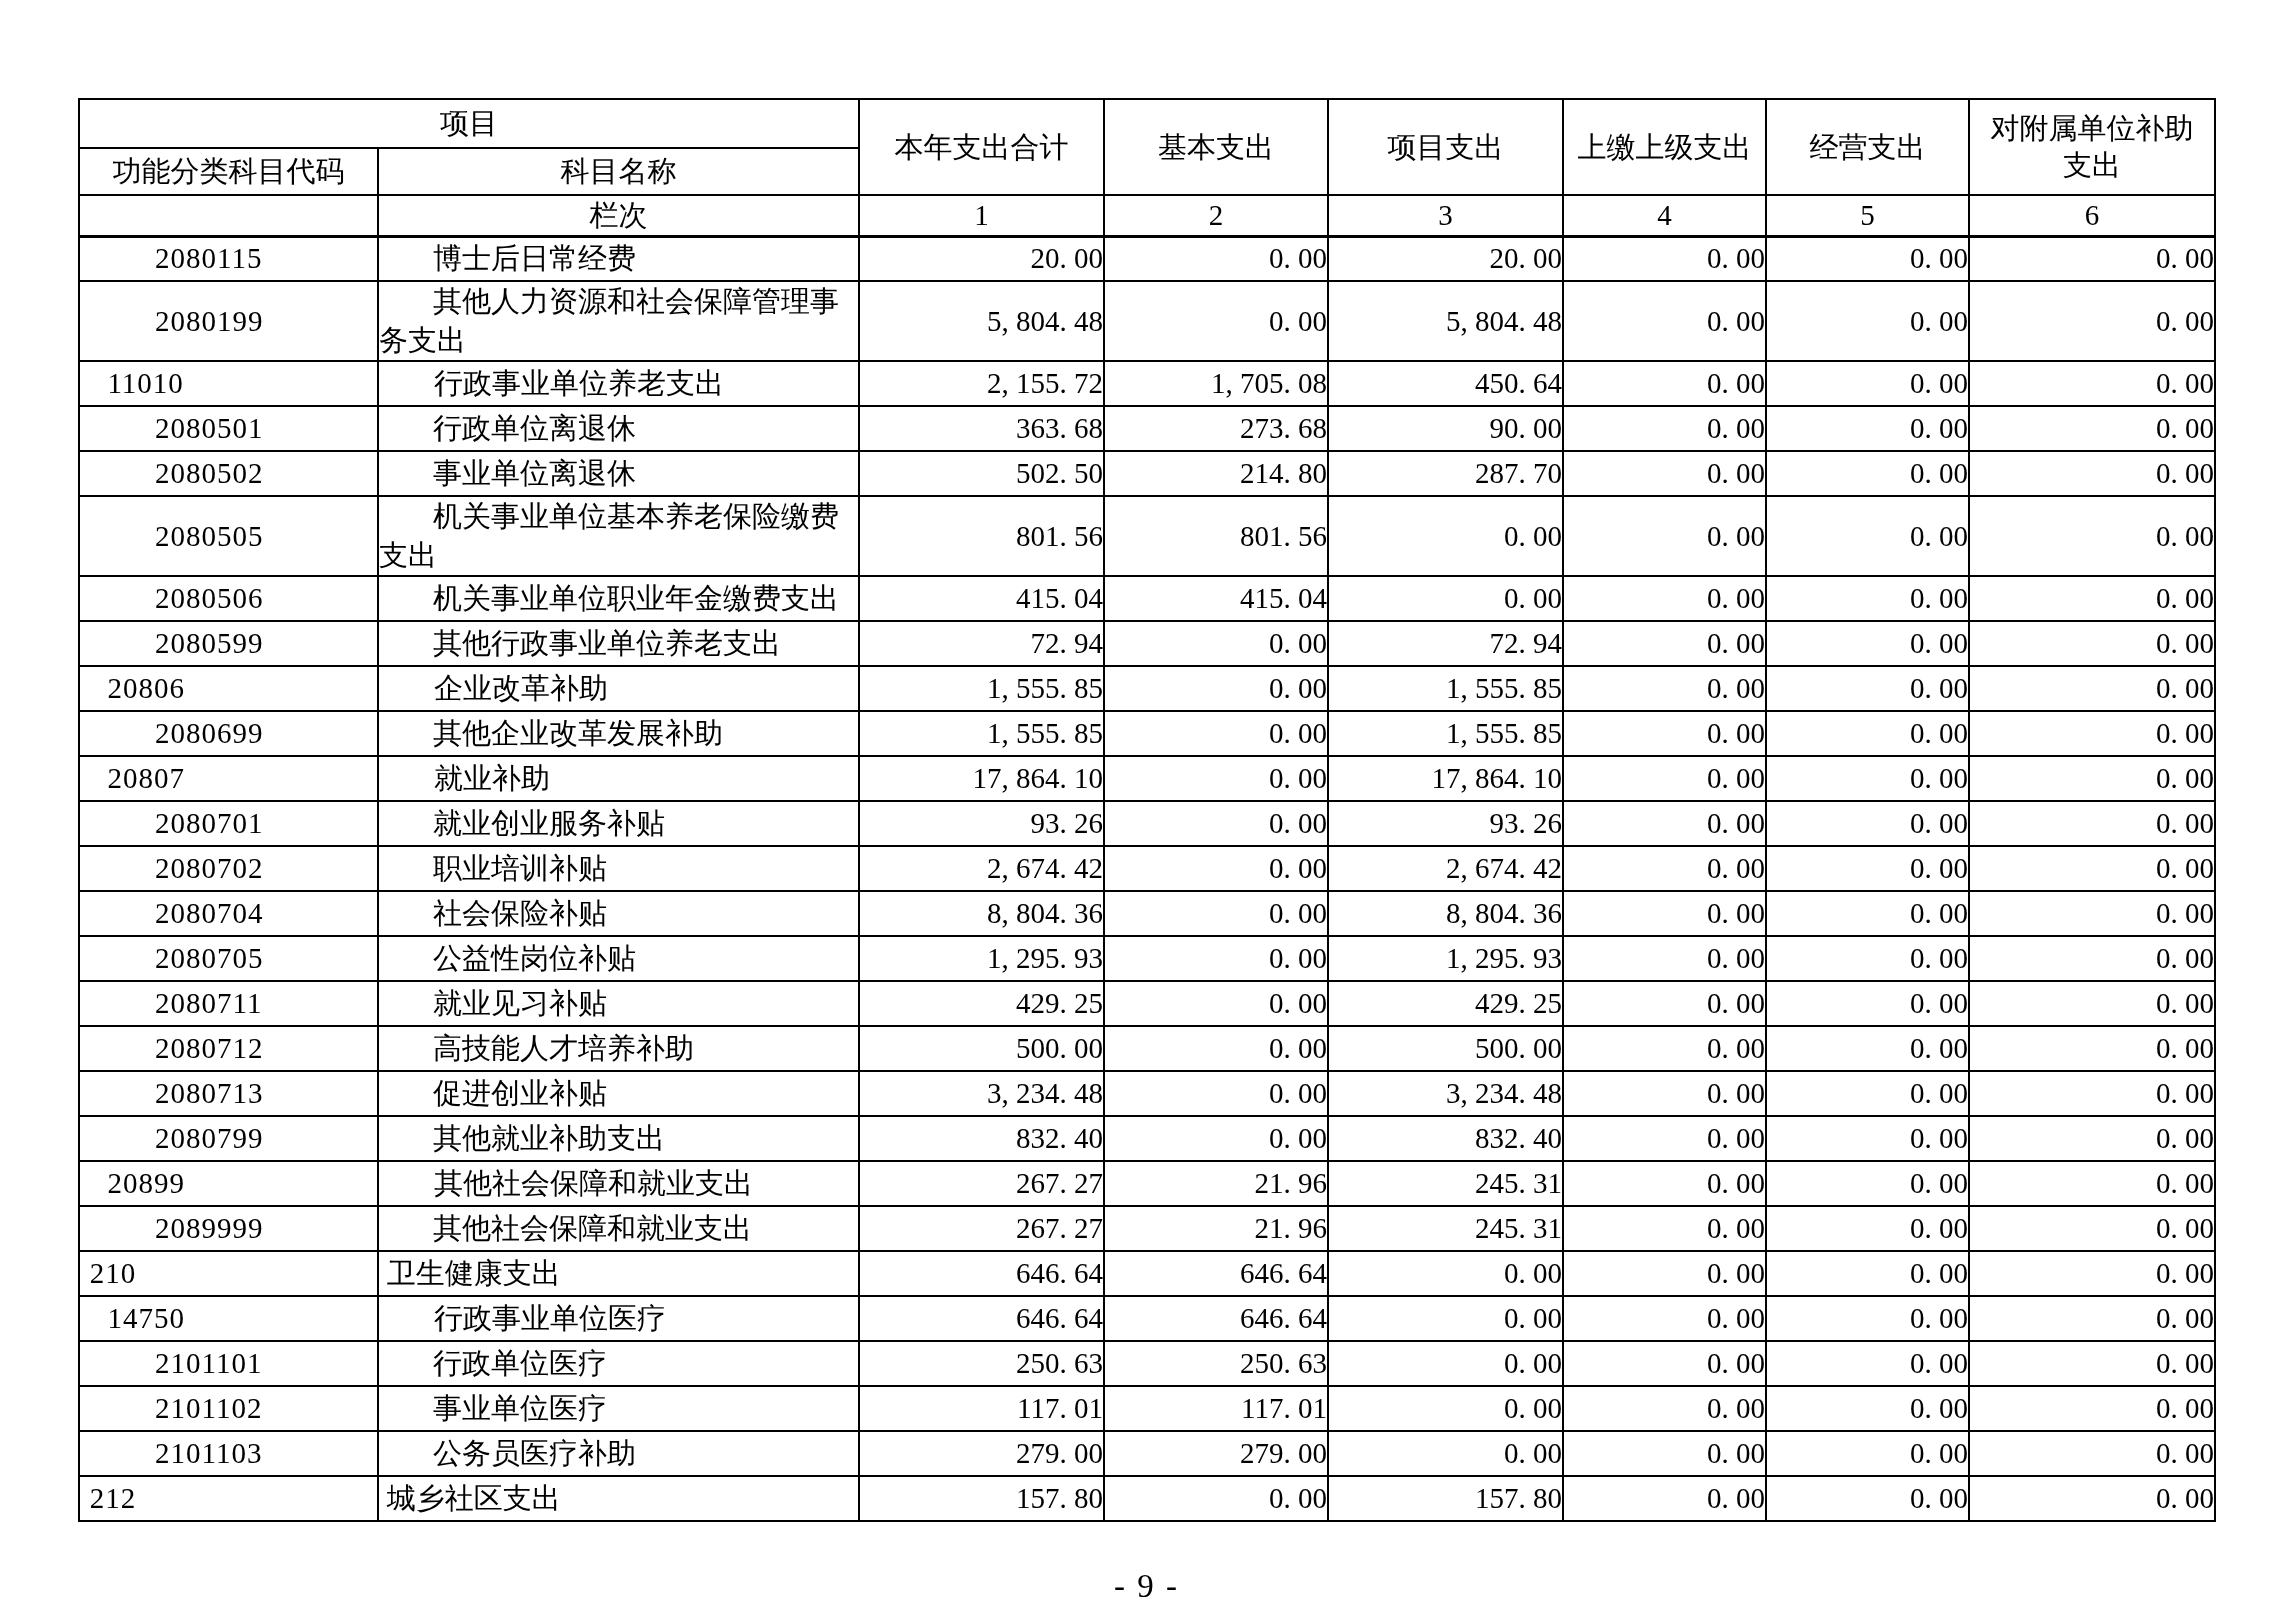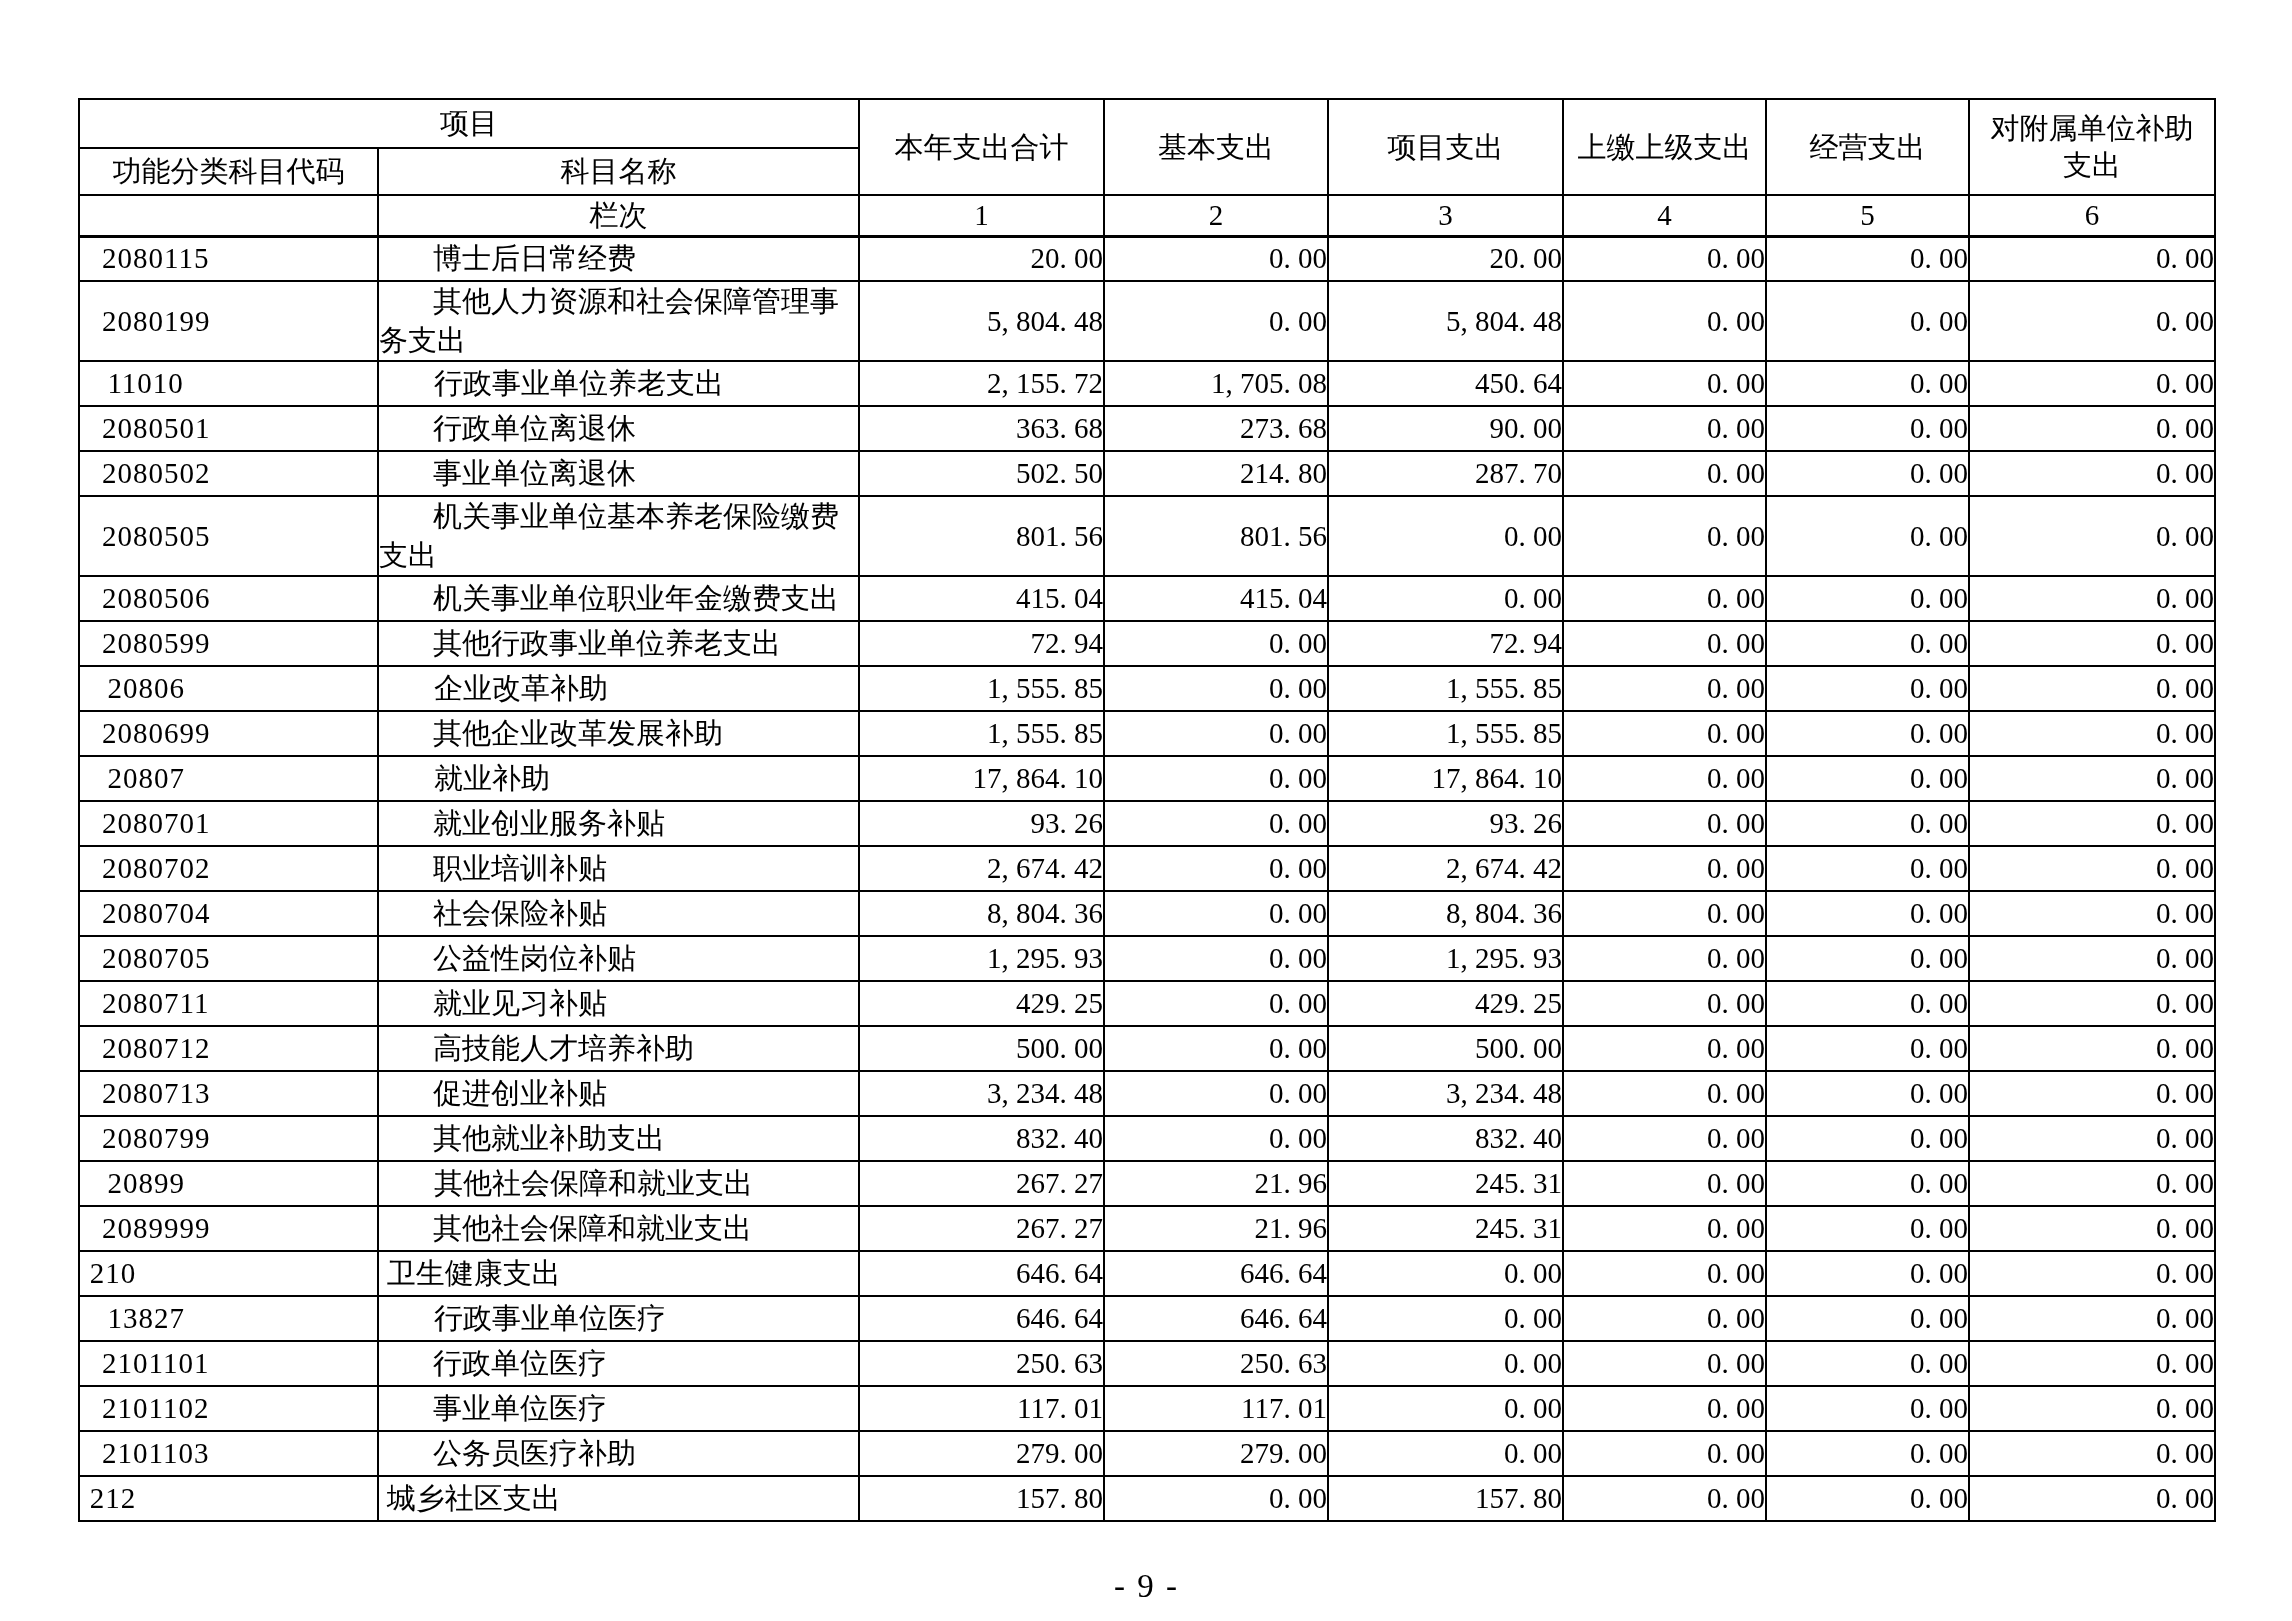--- a/index.html
+++ b/index.html
@@ -42,21 +42,21 @@
   th.wrap2 { white-space: pre-line; }
   thead tr.hr3 th { border-bottom: 3.9px solid #000; }
 
   tbody tr { height: 45px; }
   td.code {
     text-align: left;
     letter-spacing: 1px;
   }
   td.code.lv0 { padding-left: 9.8px; }
   td.code.lv1 { padding-left: 27.4px; }
-  td.code.lv2 { padding-left: 22px; }
+  td.code.lv2 { padding-left: 75px; }
   td.name {
     text-align: left;
     padding-left: 7.8px;
     padding-right: 3.9px;
     line-height: 39px;
     word-break: break-all;
   }
   td.name.lv0 { text-indent: 7.8px; }
   td.name.lv1 { text-indent: 39px; padding-left: 16px; }
   td.name.lv2 { text-indent: 54px; margin-left: 35px; }
@@ -332,21 +332,21 @@
           <td class="code lv0">210</td>
           <td class="name lv0">卫生健康支出</td>
           <td class="num">646. 64</td>
           <td class="num">646. 64</td>
           <td class="num">0. 00</td>
           <td class="num">0. 00</td>
           <td class="num">0. 00</td>
           <td class="num">0. 00</td>
         </tr>
         <tr>
-          <td class="code lv1">13827</td>
+          <td class="code lv1">14750</td>
           <td class="name lv1">行政事业单位医疗</td>
           <td class="num">646. 64</td>
           <td class="num">646. 64</td>
           <td class="num">0. 00</td>
           <td class="num">0. 00</td>
           <td class="num">0. 00</td>
           <td class="num">0. 00</td>
         </tr>
         <tr>
           <td class="code lv2">2101101</td>

